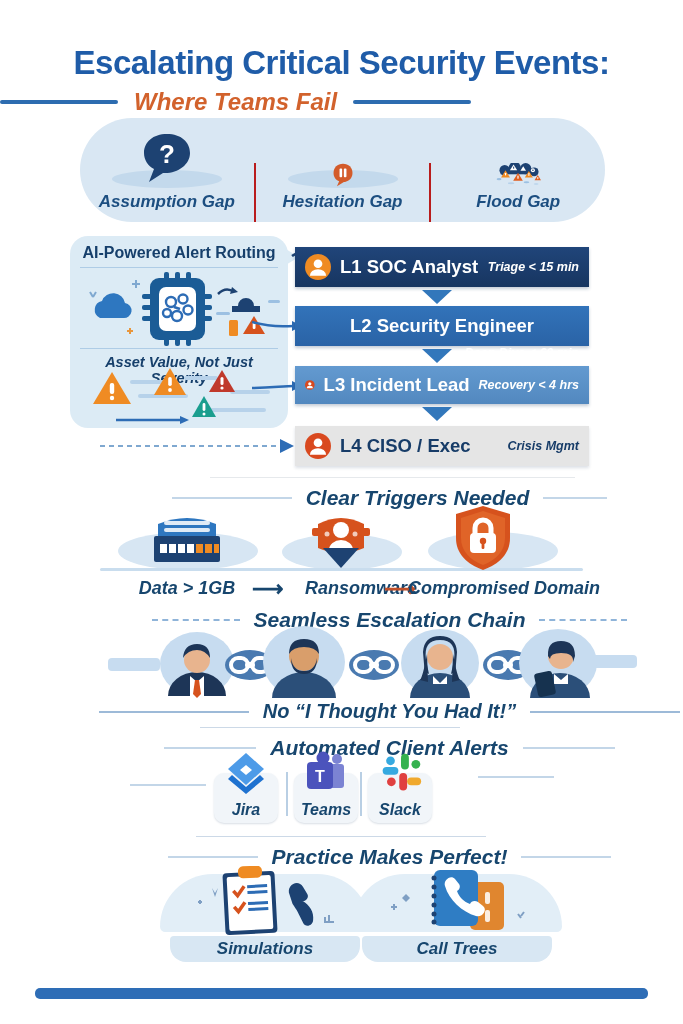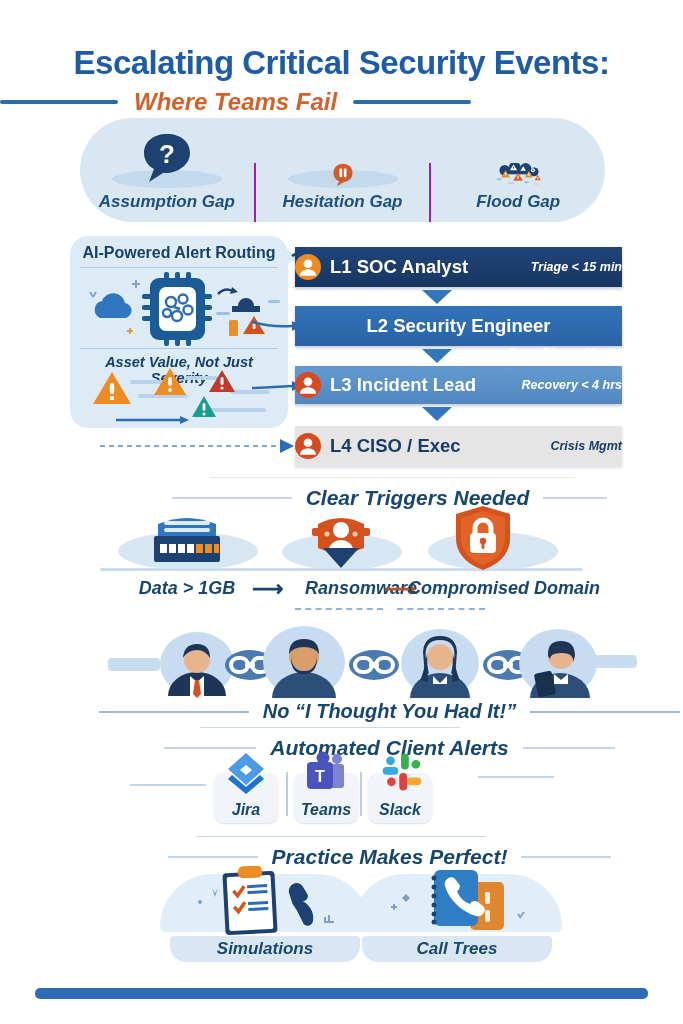--- a/index.html
+++ b/index.html
@@ -9,31 +9,31 @@
   
   .title{left:0;top:44px;width:683px;text-align:center;font-size:33px;font-weight:bold;
          color:#1f5ca8;letter-spacing:-0.5px;}
   .subtitle-row{left:0;top:88px;width:683px;display:flex;align-items:center;gap:16px;}
   .subtitle-line{width:118px;height:4px;background:#2d6cb0;border-radius:2px;}
   .subtitle{font-size:24px;font-weight:bold;font-style:italic;color:#d2622c;}
   
   .gaps{left:80px;top:118px;width:525px;height:104px;background:#d9e7f3;border-radius:52px;
         display:flex;align-items:stretch;}
   .gap-item{flex:1;display:flex;flex-direction:column;align-items:center;justify-content:flex-end;padding-bottom:10px;position:relative;}
-  .gap-item + .gap-item{border-left:2px solid #a21caf;margin-top:45px;}
+  .gap-item + .gap-item{border-left:2px solid #b91c1c;margin-top:45px;}
   .gap-label{font-size:17px;font-weight:bold;font-style:italic;color:#1c4e80;margin-top:4px;}
   .gap-mound{position:absolute;bottom:34px;width:110px;height:18px;background:#c3d9ec;border-radius:50%;}
   
   .ai-box{left:70px;top:236px;width:218px;height:192px;background:#dcebf5;border-radius:18px;}
   .ai-tail{left:284px;top:248px;width:0;height:0;border-top:9px solid transparent;border-bottom:9px solid transparent;border-left:15px solid #dcebf5;}
   .ai-title{left:80px;top:244px;width:198px;text-align:center;font-size:16px;font-weight:bold;color:#163f6b;
             border-bottom:1px solid #aecce6;padding-bottom:5px;}
   .ai-sub{left:80px;top:348px;width:198px;text-align:center;font-size:14.5px;font-weight:bold;font-style:italic;color:#163f6b;
           border-top:1px solid #aecce6;padding-top:5px;}
-  .level{left:295px;width:327px;height:40px;display:flex;align-items:center;gap:9px;padding:0 0;box-sizing:border-box;
+  .level{left:295px;width:294px;height:40px;display:flex;align-items:center;gap:9px;padding:0 10px;box-sizing:border-box;
          color:#fff;box-shadow:0 2px 3px rgba(20,50,90,.25);}
   .level .lv-label{font-size:18.5px;font-weight:bold;white-space:nowrap;}
   .level .lv-meta{font-size:12.5px;font-weight:bold;font-style:italic;margin-left:auto;white-space:nowrap;}
   .lv1{top:247px;background:linear-gradient(#20457a,#173560);}
   .lv2{top:306px;background:linear-gradient(#3273ba,#2a63a6);flex-direction:column;}
   .lv3{top:366px;height:38px;background:linear-gradient(#639ad0,#5288bf);}
   .lv4{top:426px;background:#e5e5e5;color:#173c68;box-shadow:0 2px 3px rgba(20,50,90,.15);}
   .lv4 .lv-meta{color:#173c68;}
   .down-arrow{left:420px;}
   .sep-line{height:1px;background:#e6e9ec;}
@@ -289,20 +289,21 @@
       <rect x="29.6" y="38" width="2.8" height="7" rx="1.2" fill="#d6521d"></rect>
   </svg>
   <div class="abs trig-label" style="left:132px;top:578px;width:110px">Data &gt; 1GB</div>
   <div class="abs trig-arrow" style="left:252px;top:576px;color:#17466e">⟶</div>
   <div class="abs trig-label" style="left:305px;top:578px;width:110px">Ransomware</div>
   <div class="abs trig-arrow" style="left:384px;top:576px;color:#c0502a">⟶</div>
   <div class="abs trig-label" style="left:408px;top:578px;width:170px">Compromised Domain</div>
 
   <div class="abs hrow" style="left:0;top:608px;width:683px">
     <div class="hline-dash" style="width:88px"></div>
+    <div class="heading">Seamless Escalation Chain</div>
     <div class="hline-dash" style="width:88px"></div>
   </div>
 
   <div class="abs end-pill" style="left:108px;top:658px;width:52px;height:13px"></div>
   <div class="abs end-pill" style="left:585px;top:655px;width:52px;height:13px"></div>
 
   <svg class="abs" style="left:158px;top:628px" width="78" height="70" viewBox="0 0 78 70">
     <ellipse cx="39" cy="36" rx="37" ry="32" fill="#c7dcf0"></ellipse>
     <path d="M10 68 a29 24 0 0 1 58 0 Z" fill="#1d3557"></path>
     <path d="M32 48 l7 6 7 -6 v20 h-14 Z" fill="#fff"></path>

